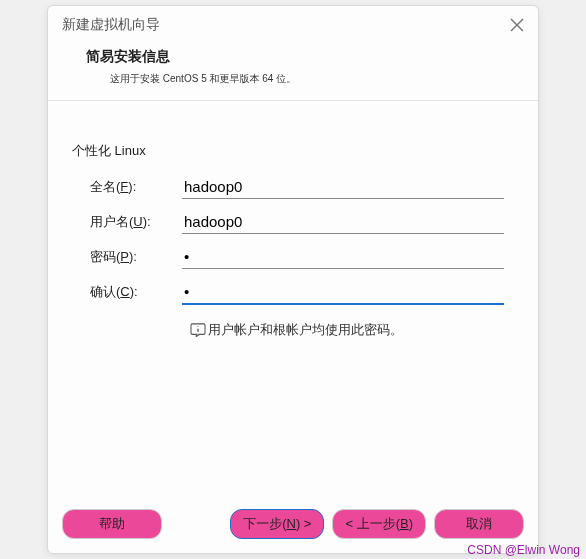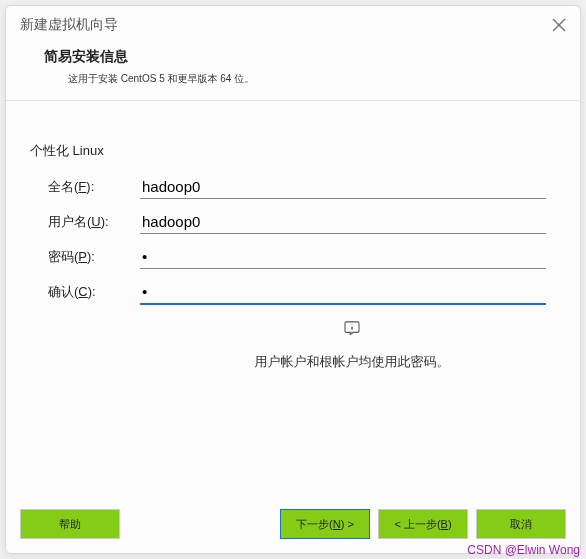--- a/index.html
+++ b/index.html
@@ -7,21 +7,21 @@
       font-family: "Microsoft YaHei", "Segoe UI", sans-serif;
       font-size: 13px;
       background: #f0f0f0;
       display: flex;
       justify-content: center;
       align-items: center;
       width: 586px;
       height: 559px;
     }
     .dialog {
-      width: 576px;
+      width: 492px;
       height: 549px;
       background: #fdfdfd;
       border: 1px solid #d8d8d8;
       border-radius: 6px;
       display: flex;
       flex-direction: column;
       box-shadow: 0 2px 8px rgba(0,0,0,0.08);
     }
     .titlebar {
       display: flex;
@@ -90,42 +90,41 @@
     }
     .text-input.focused {
       border-bottom: 2px solid #1a6fd4;
     }
     .note-row {
       display: flex;
       align-items: center;
       margin-top: 16px;
       padding-left: 118px;
       color: #333;
-      gap: 18px;
-      flex-direction: column;
+      gap: 2px;
     }
     .info-icon {
       width: 16px; height: 14px;
       stroke: #555; stroke-width: 1.2;
       fill: none;
       flex-shrink: 0;
     }
     .footer {
       display: flex;
       padding: 10px 14px 14px 14px;
       align-items: center;
     }
     .footer-spacer { flex: 1; }
     .btn {
       min-width: 90px;
       height: 30px;
       border: 1px solid #c9c9c9;
-      background: #84cc16;
-      border-radius: 0;
-      font-size: 11px;
+      background: #ec4899;
+      border-radius: 12px;
+      font-size: 13px;
       font-family: inherit;
       color: #222;
       cursor: pointer;
       margin-left: 8px;
       padding: 0 12px;
     }
     .btn.help { margin-left: 0; min-width: 100px; }
     .btn.primary {
       border: 1.5px solid #1a6fd4;
     }

